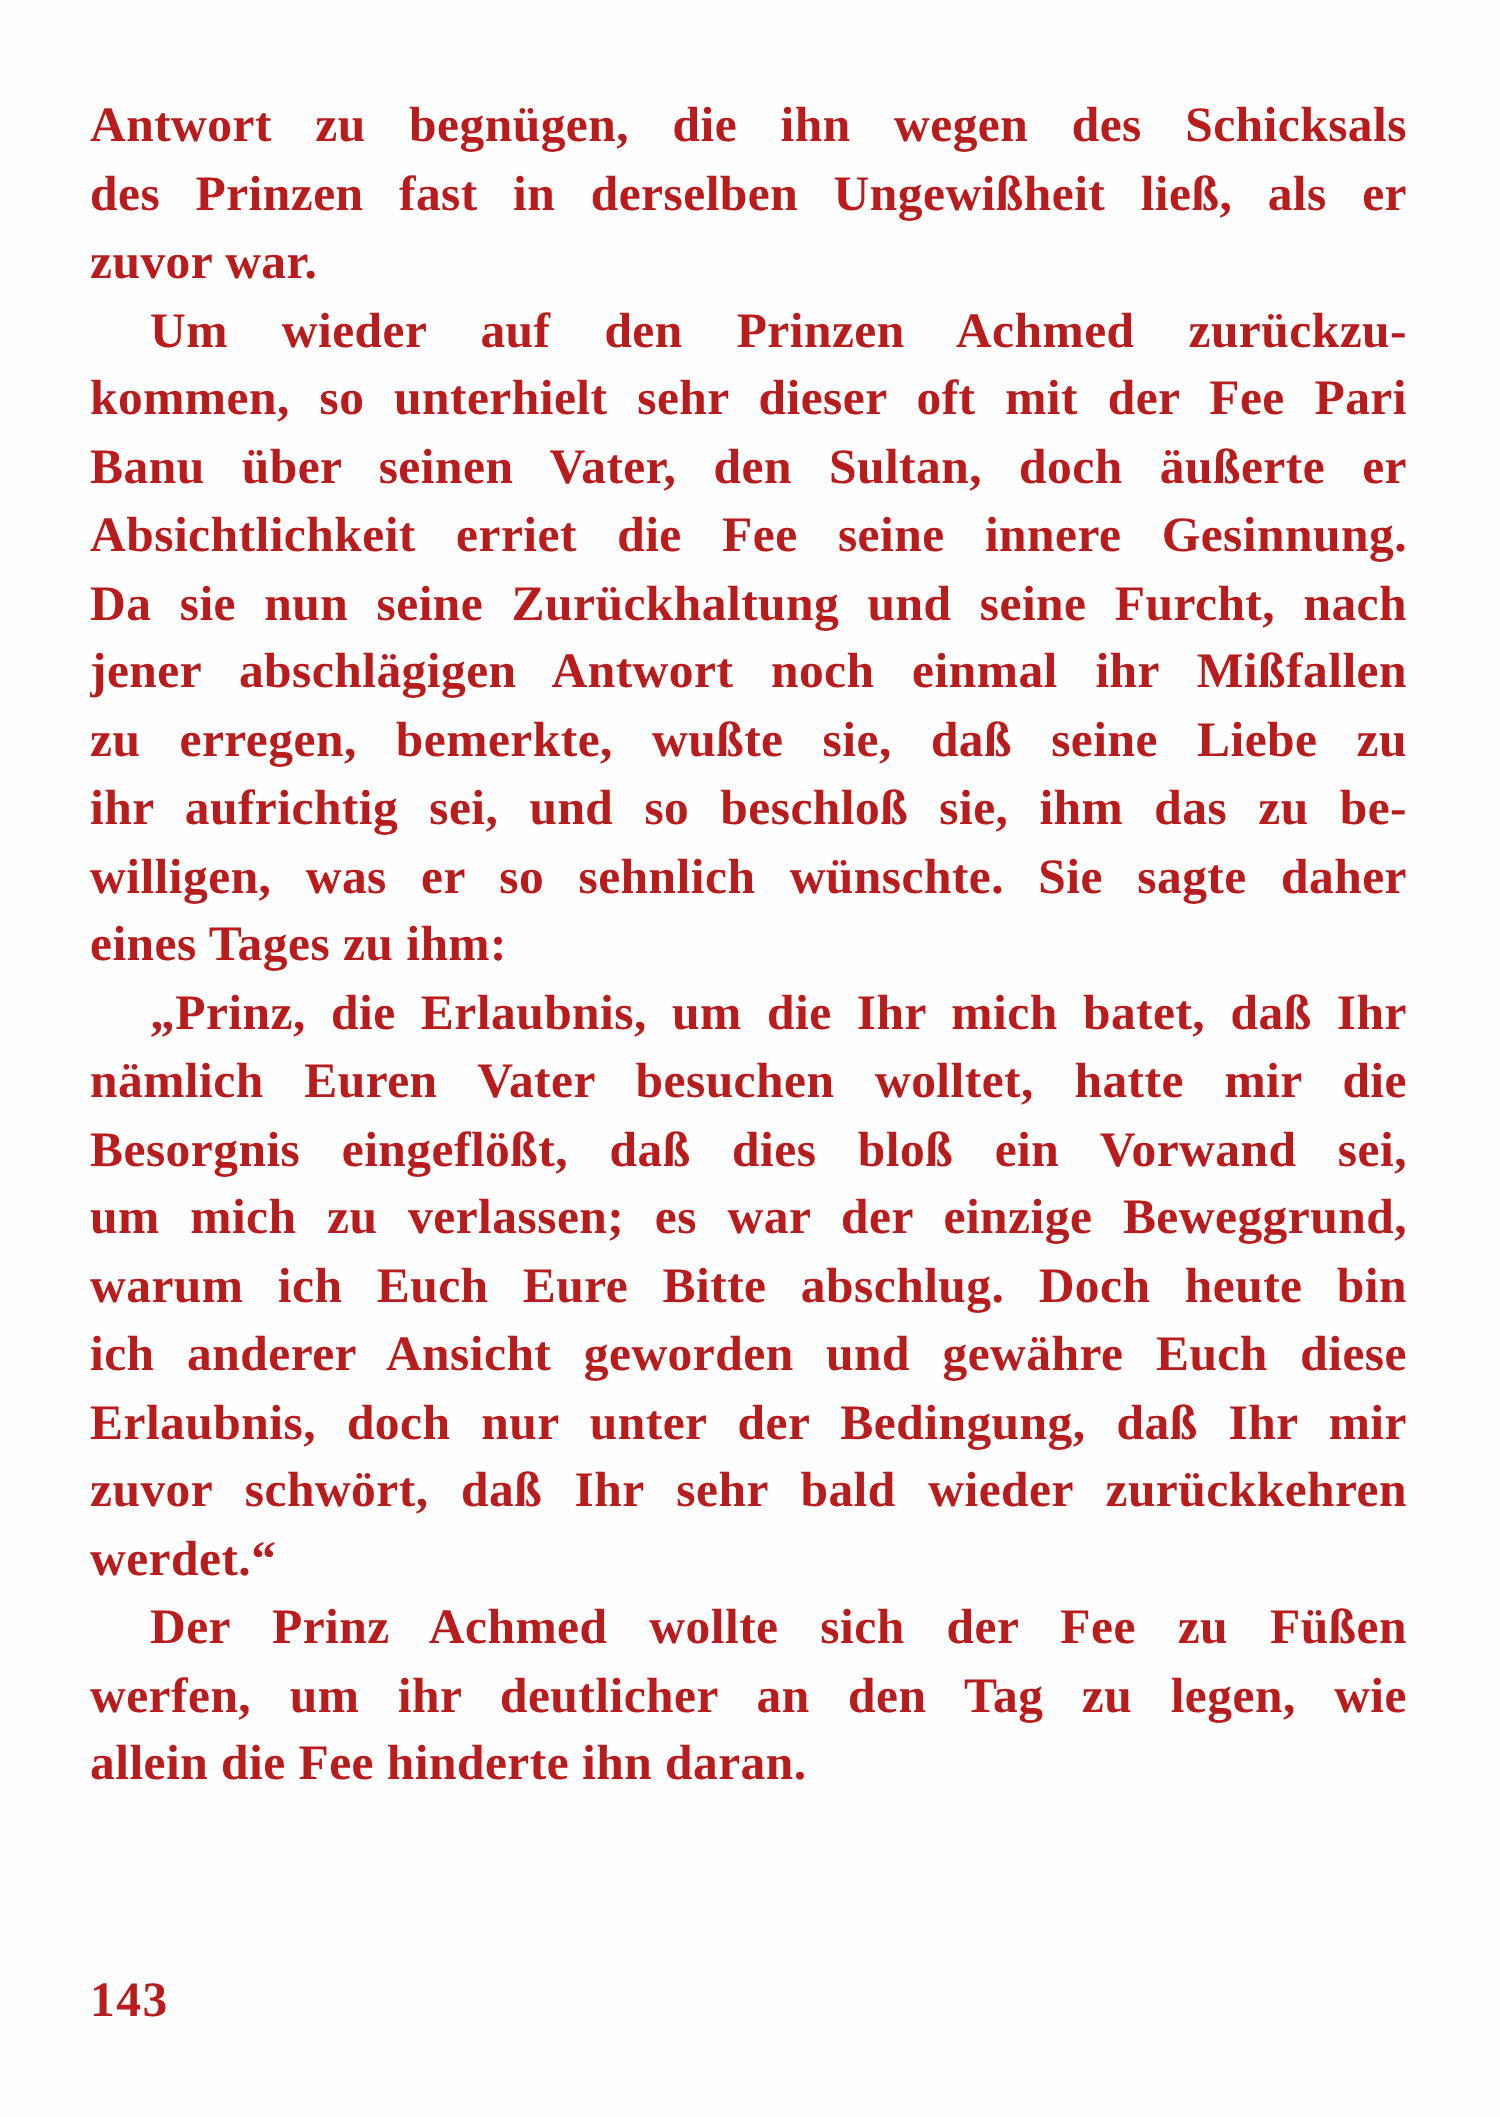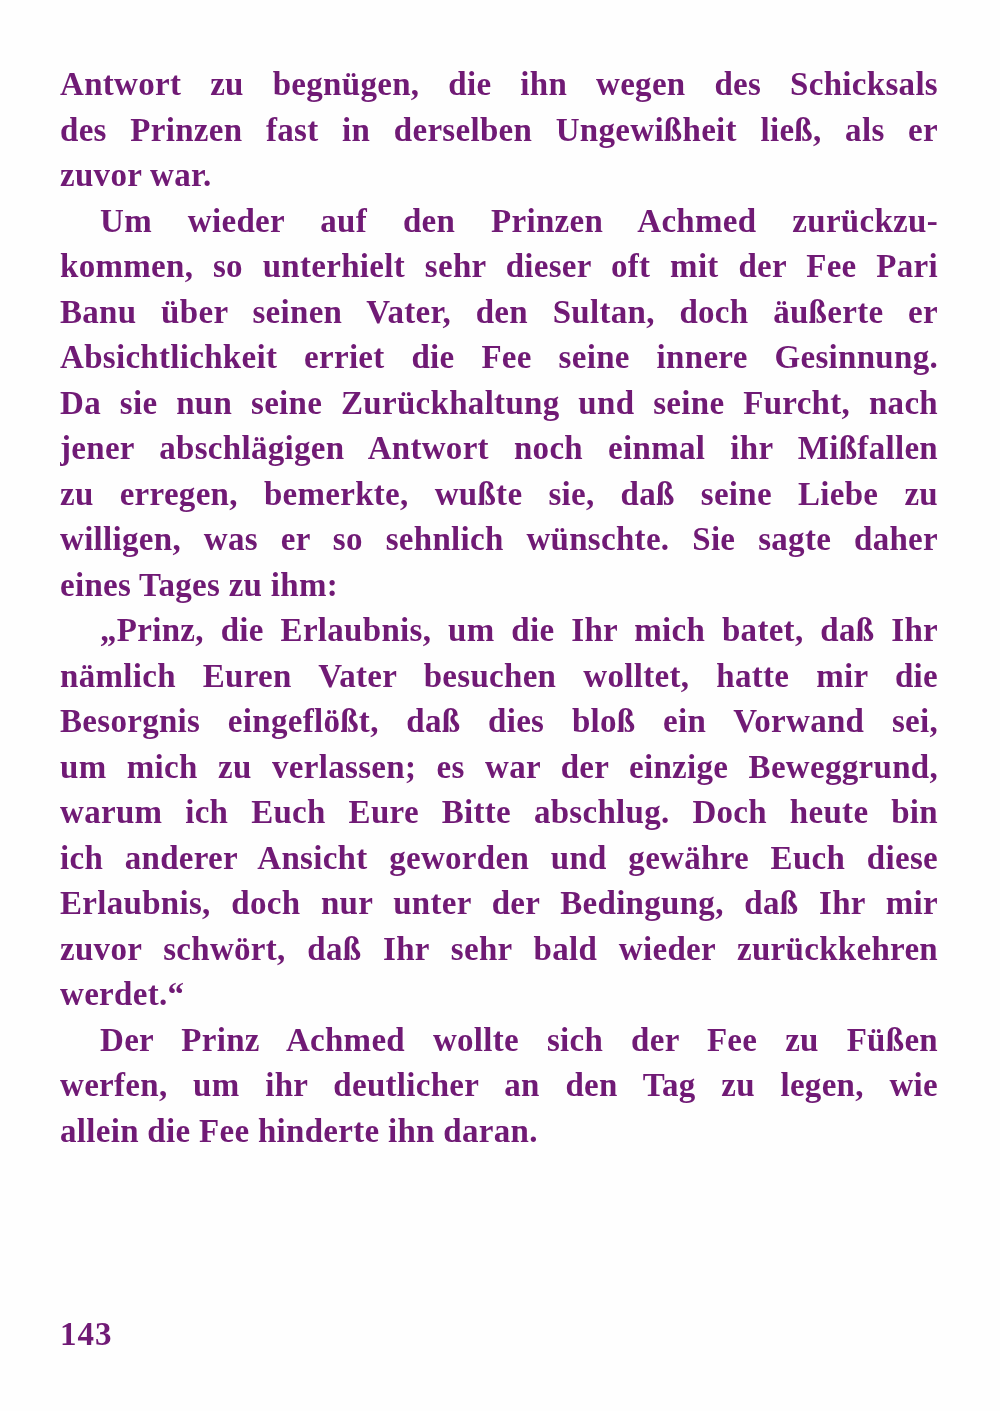--- a/index.html
+++ b/index.html
@@ -5,21 +5,21 @@
   html, body {
     margin: 0;
     padding: 0;
     background: #ffffff;
   }
   .page {
     position: relative;
     width: 1000px;
     height: 1411px;
     background: #fefefe;
-    color: #701a75;
+    color: #b91c1c;
     font-family: "Liberation Serif", "DejaVu Serif", serif;
     overflow: hidden;
   }
   .textblock {
     position: absolute;
     left: 60px;
     top: 62px;
     width: 878px;
   }
   .line {
@@ -60,20 +60,21 @@
     <div class="line">des Prinzen fast in derselben Ungewißheit ließ, als er</div>
     <div class="line last">zuvor war.</div>
 
     <div class="line indent">Um wieder auf den Prinzen Achmed zurückzu-</div>
     <div class="line">kommen, so unterhielt sehr dieser oft mit der Fee Pari</div>
     <div class="line">Banu über seinen Vater, den Sultan, doch äußerte er</div>
     <div class="line">Absichtlichkeit erriet die Fee seine innere Gesinnung.</div>
     <div class="line">Da sie nun seine Zurückhaltung und seine Furcht, nach</div>
     <div class="line">jener abschlägigen Antwort noch einmal ihr Mißfallen</div>
     <div class="line">zu erregen, bemerkte, wußte sie, daß seine Liebe zu</div>
+    <div class="line">ihr aufrichtig sei, und so beschloß sie, ihm das zu be-</div>
     <div class="line">willigen, was er so sehnlich wünschte. Sie sagte daher</div>
     <div class="line last">eines Tages zu ihm:</div>
 
     <div class="line indent">„Prinz, die Erlaubnis, um die Ihr mich batet, daß Ihr</div>
     <div class="line">nämlich Euren Vater besuchen wolltet, hatte mir die</div>
     <div class="line">Besorgnis eingeflößt, daß dies bloß ein Vorwand sei,</div>
     <div class="line">um mich zu verlassen; es war der einzige Beweggrund,</div>
     <div class="line">warum ich Euch Eure Bitte abschlug. Doch heute bin</div>
     <div class="line">ich anderer Ansicht geworden und gewähre Euch diese</div>
     <div class="line">Erlaubnis, doch nur unter der Bedingung, daß Ihr mir</div>

